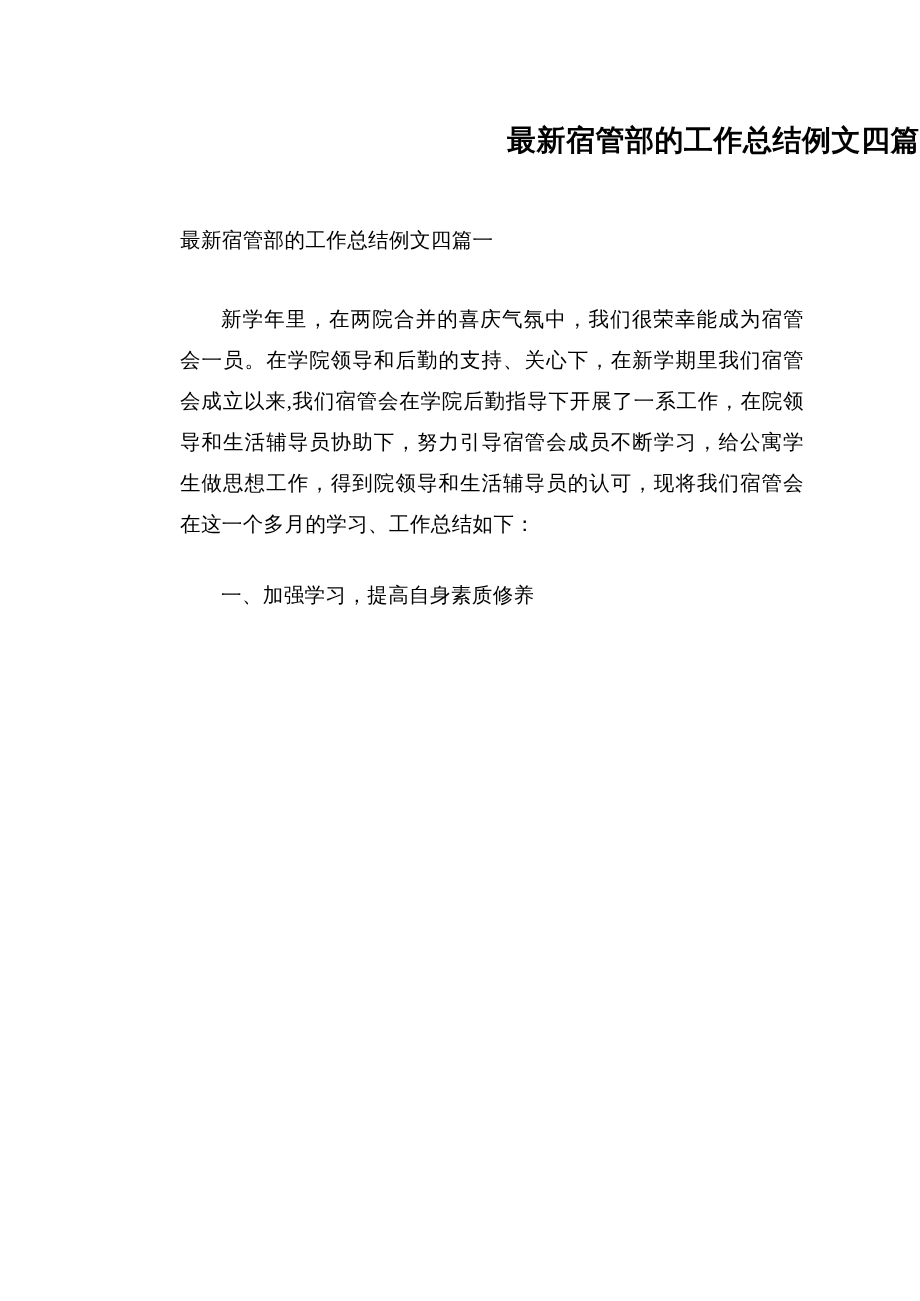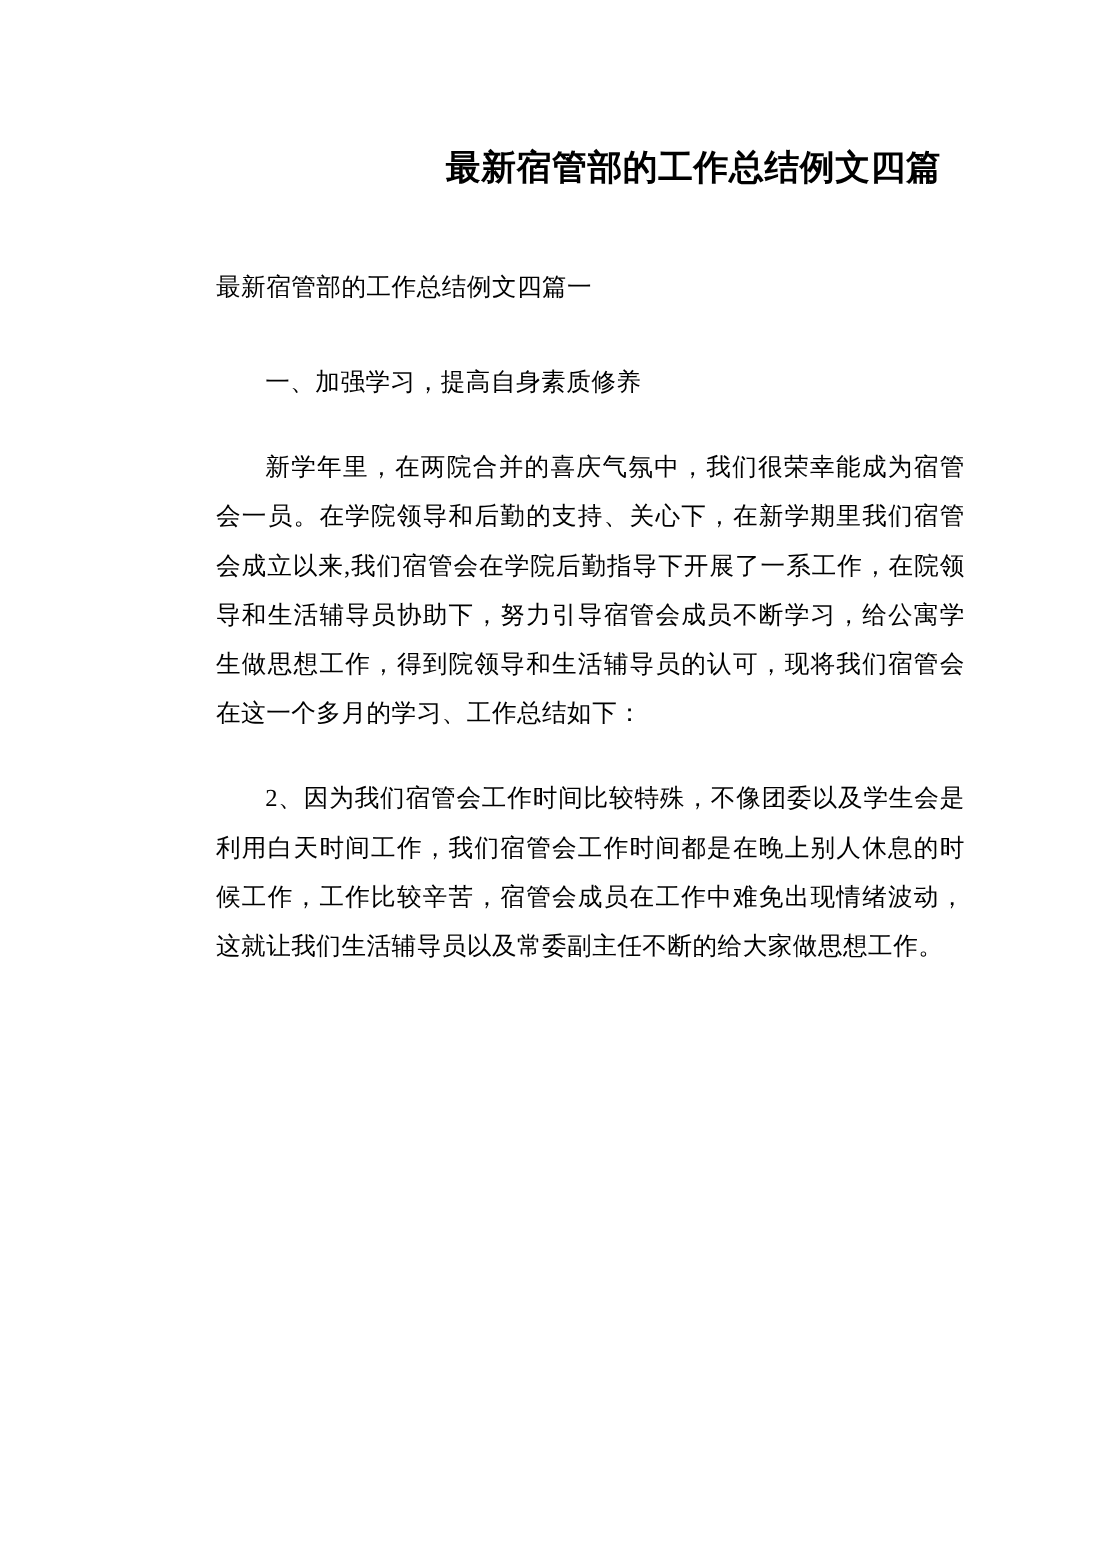--- a/index.html
+++ b/index.html
@@ -20,21 +20,21 @@
     height: 1301px;
     box-sizing: border-box;
     padding: 0;
     position: relative;
   }
   .doc-title {
     font-family: "Liberation Sans", "DejaVu Sans", sans-serif;
     font-size: 29px;
     font-weight: 700;
     letter-spacing: 0.5px;
-    text-align: center;
+    text-align: right;
     margin: 0;
     padding: 123px 0 0 236px;
     line-height: 1.2;
     color: #000;
   }
   .body-area {
     padding: 0 116px 0 180px;
     margin-top: 62px;
   }
   p.para {
@@ -60,21 +60,20 @@
 <body>
 
 <div class="page">
 
   <h1 class="doc-title">最新宿管部的工作总结例文四篇</h1>
 
   <div class="body-area">
 
     <p class="para first-line">最新宿管部的工作总结例文四篇一</p>
 
+    <p class="para indent">新学年里，在两院合并的喜庆气氛中，我们很荣幸能成为宿管会一员。在学院领导和后勤的支持、关心下，在新学期里我们宿管会成立以来,我们宿管会在学院后勤指导下开展了一系工作，在院领导和生活辅导员协助下，努力引导宿管会成员不断学习，给公寓学生做思想工作，得到院领导和生活辅导员的认可，现将我们宿管会在这一个多月的学习、工作总结如下：</p>
+
     <p class="para subhead">一、加强学习，提高自身素质修养</p>
 
-    <p class="para indent">新学年里，在两院合并的喜庆气氛中，我们很荣幸能成为宿管会一员。在学院领导和后勤的支持、关心下，在新学期里我们宿管会成立以来,我们宿管会在学院后勤指导下开展了一系工作，在院领导和生活辅导员协助下，努力引导宿管会成员不断学习，给公寓学生做思想工作，得到院领导和生活辅导员的认可，现将我们宿管会在这一个多月的学习、工作总结如下：</p>
 
-
-    <p class="para indent">2、因为我们宿管会工作时间比较特殊，不像团委以及学生会是利用白天时间工作，我们宿管会工作时间都是在晚上别人休息的时候工作，工作比较辛苦，宿管会成员在工作中难免出现情绪波动，这就让我们生活辅导员以及常委副主任不断的给大家做思想工作。</p>
 
   </div>
 </div>
 
 </body></html>

